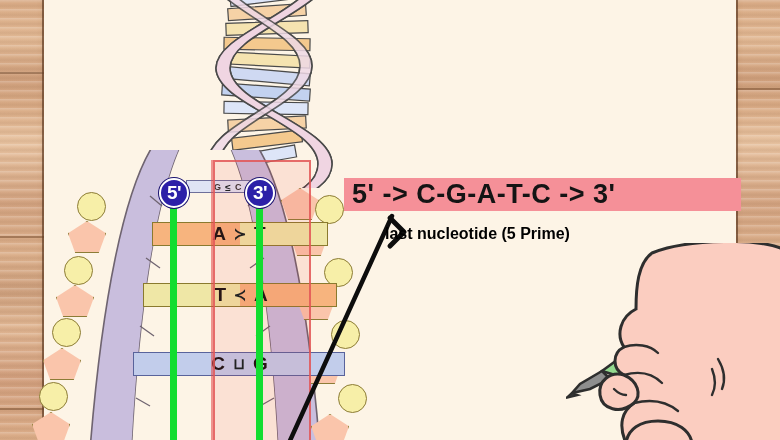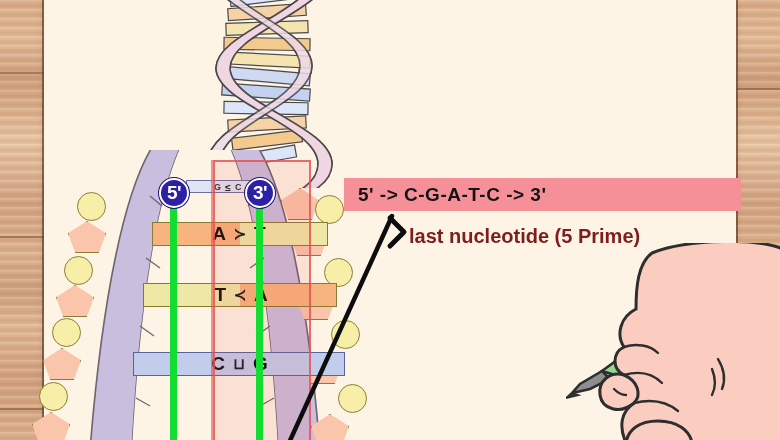--- a/index.html
+++ b/index.html
@@ -111,29 +111,29 @@
     background:#fac5ab;border:1.6px solid #8c7c36;
     clip-path:polygon(50% 0%,100% 38%,81% 100%,19% 100%,0% 38%);
   }
 
   
   #seq-bar{
     position:absolute;left:344px;top:178px;width:397px;height:33px;
     background:#f59098;display:flex;align-items:center;
   }
   #seq-text{
-    font-size:19px;font-weight:bold;color:#141414;
-    white-space:nowrap;padding-left:14px;letter-spacing:.5px;
+    font-size:27px;font-weight:bold;color:#141414;
+    white-space:nowrap;padding-left:8px;letter-spacing:.5px;
     font-family:"Liberation Sans",sans-serif;
   }
 
   
   #caption{
-    position:absolute;left:409px;top:225px;
-    font-size:20px;font-weight:bold;color:#7f1d1d;white-space:nowrap;
+    position:absolute;left:385px;top:225px;
+    font-size:16px;font-weight:bold;color:#000000;white-space:nowrap;
     font-family:"Liberation Sans",sans-serif;
   }
   #leader-svg{position:absolute;left:280px;top:200px;width:140px;height:245px;}
 
   
   #hand{position:absolute;left:566px;top:243px;width:220px;height:200px;}
 </style>
 </head>
 <body>
 

